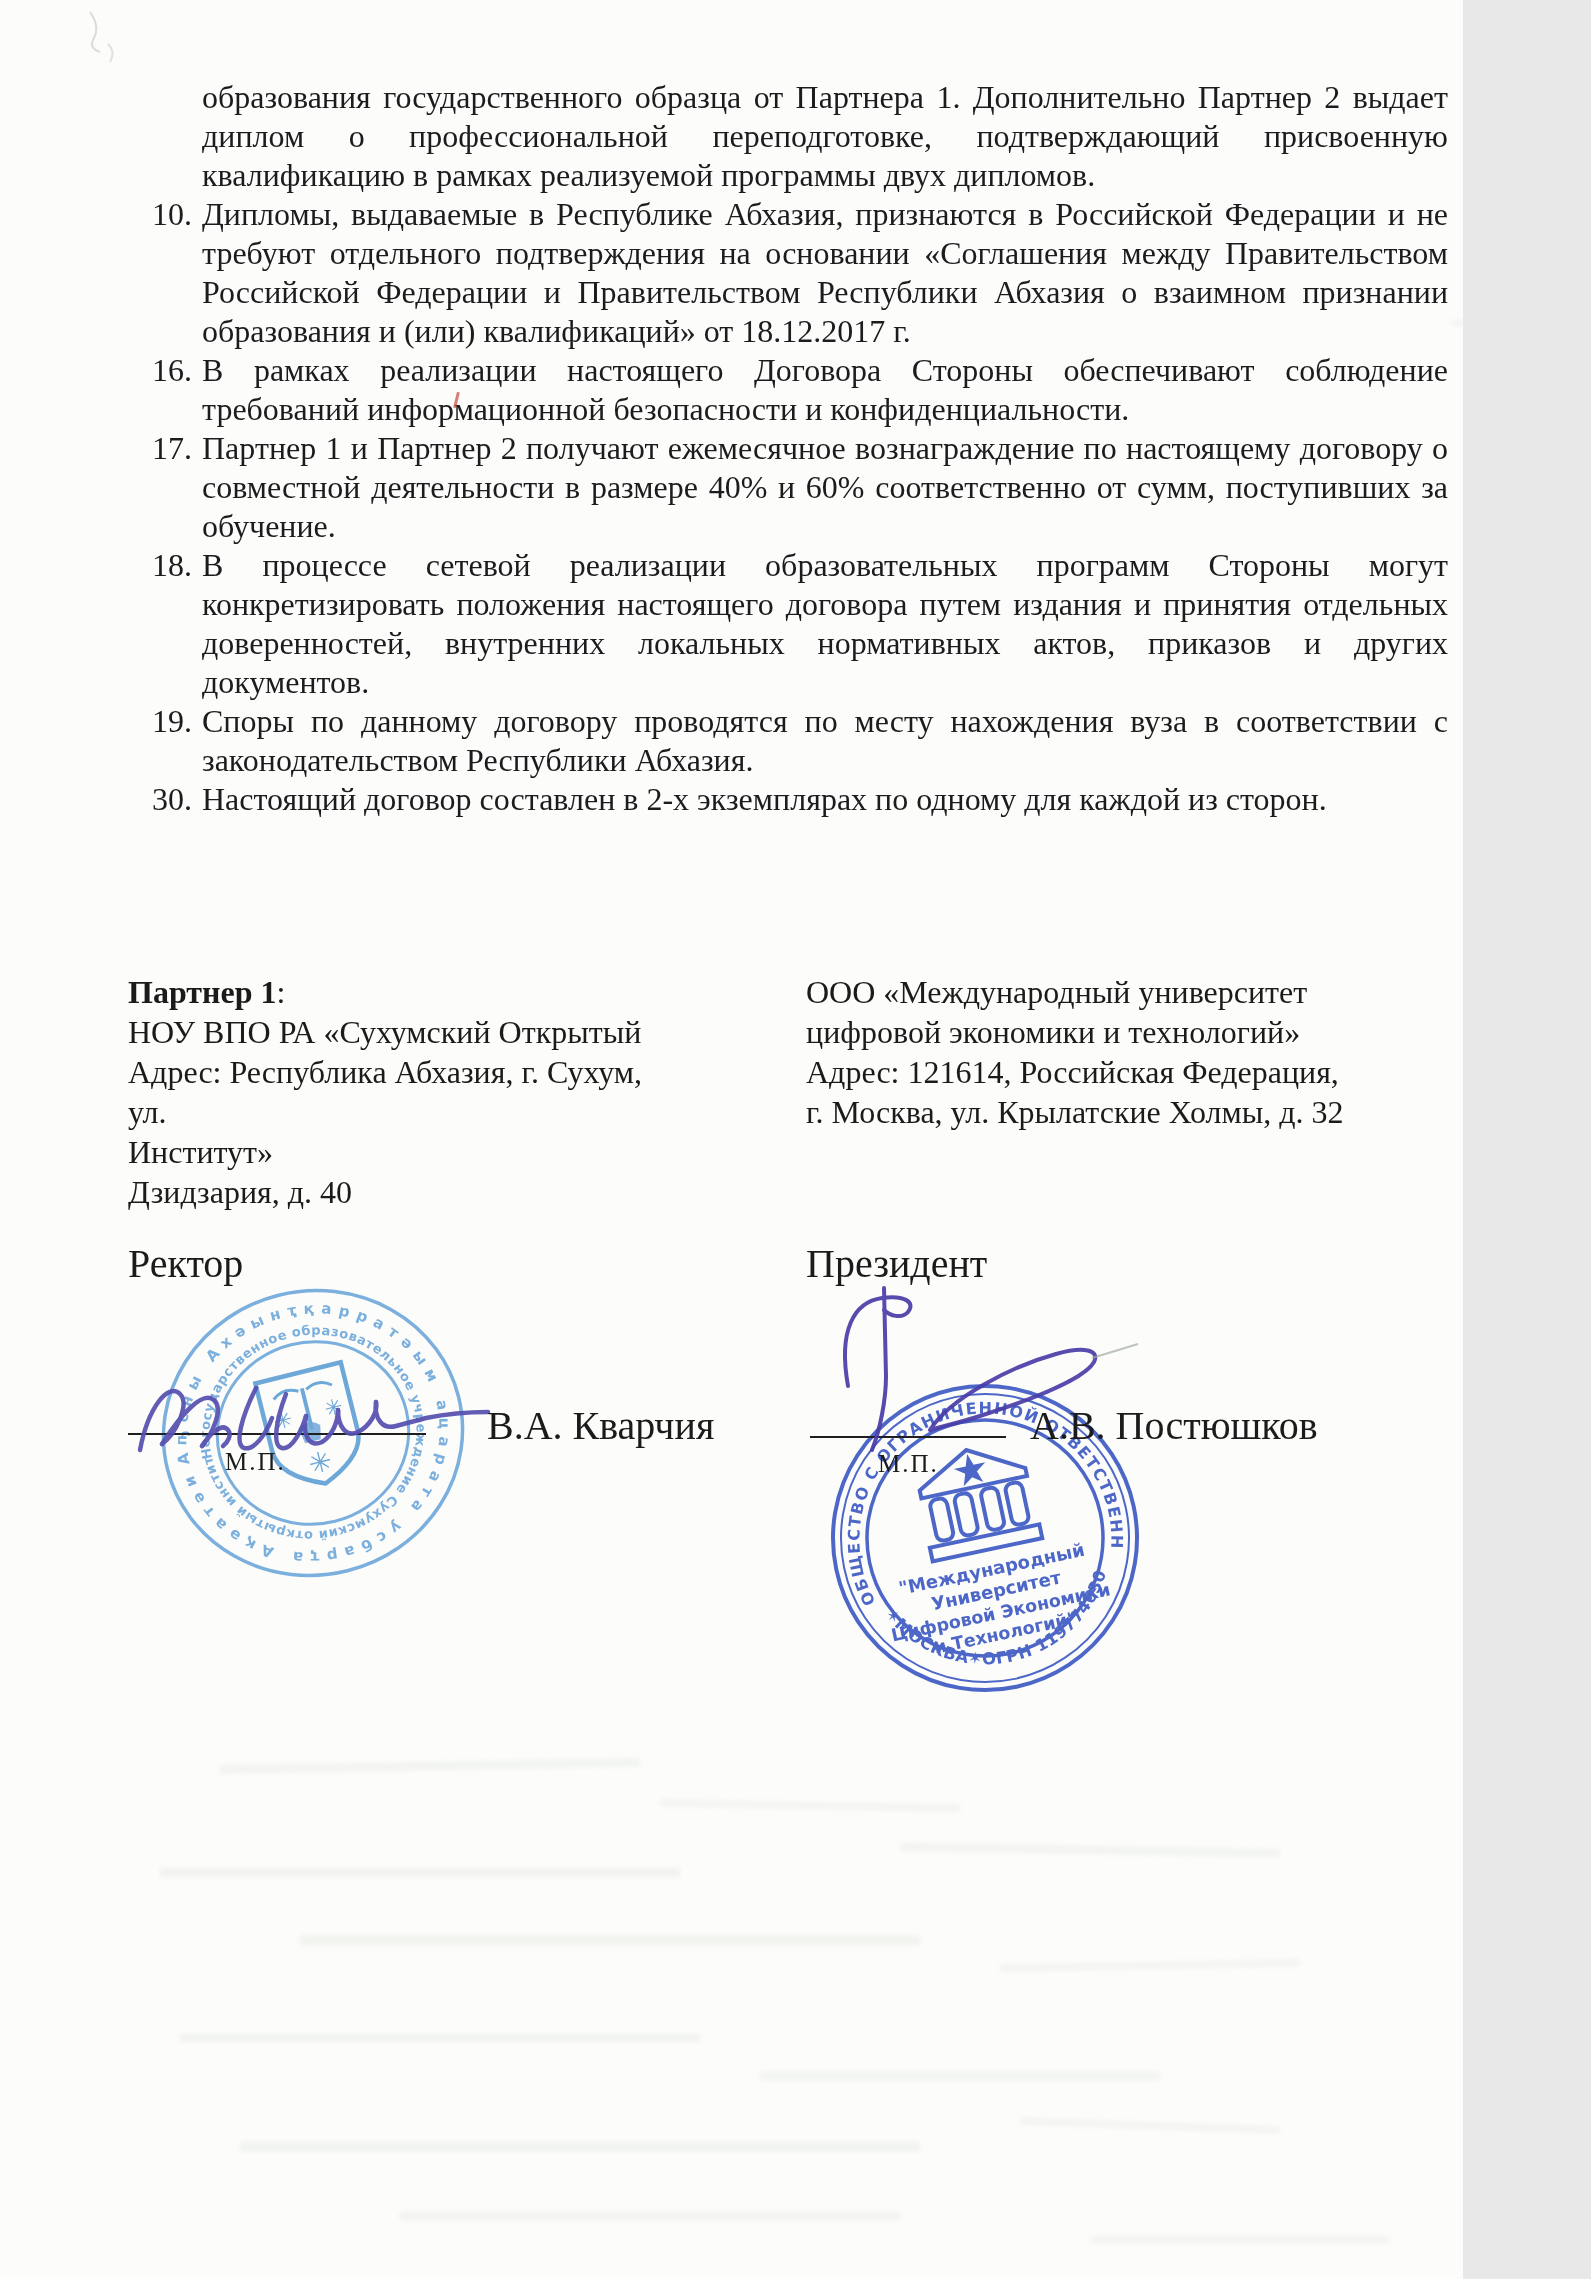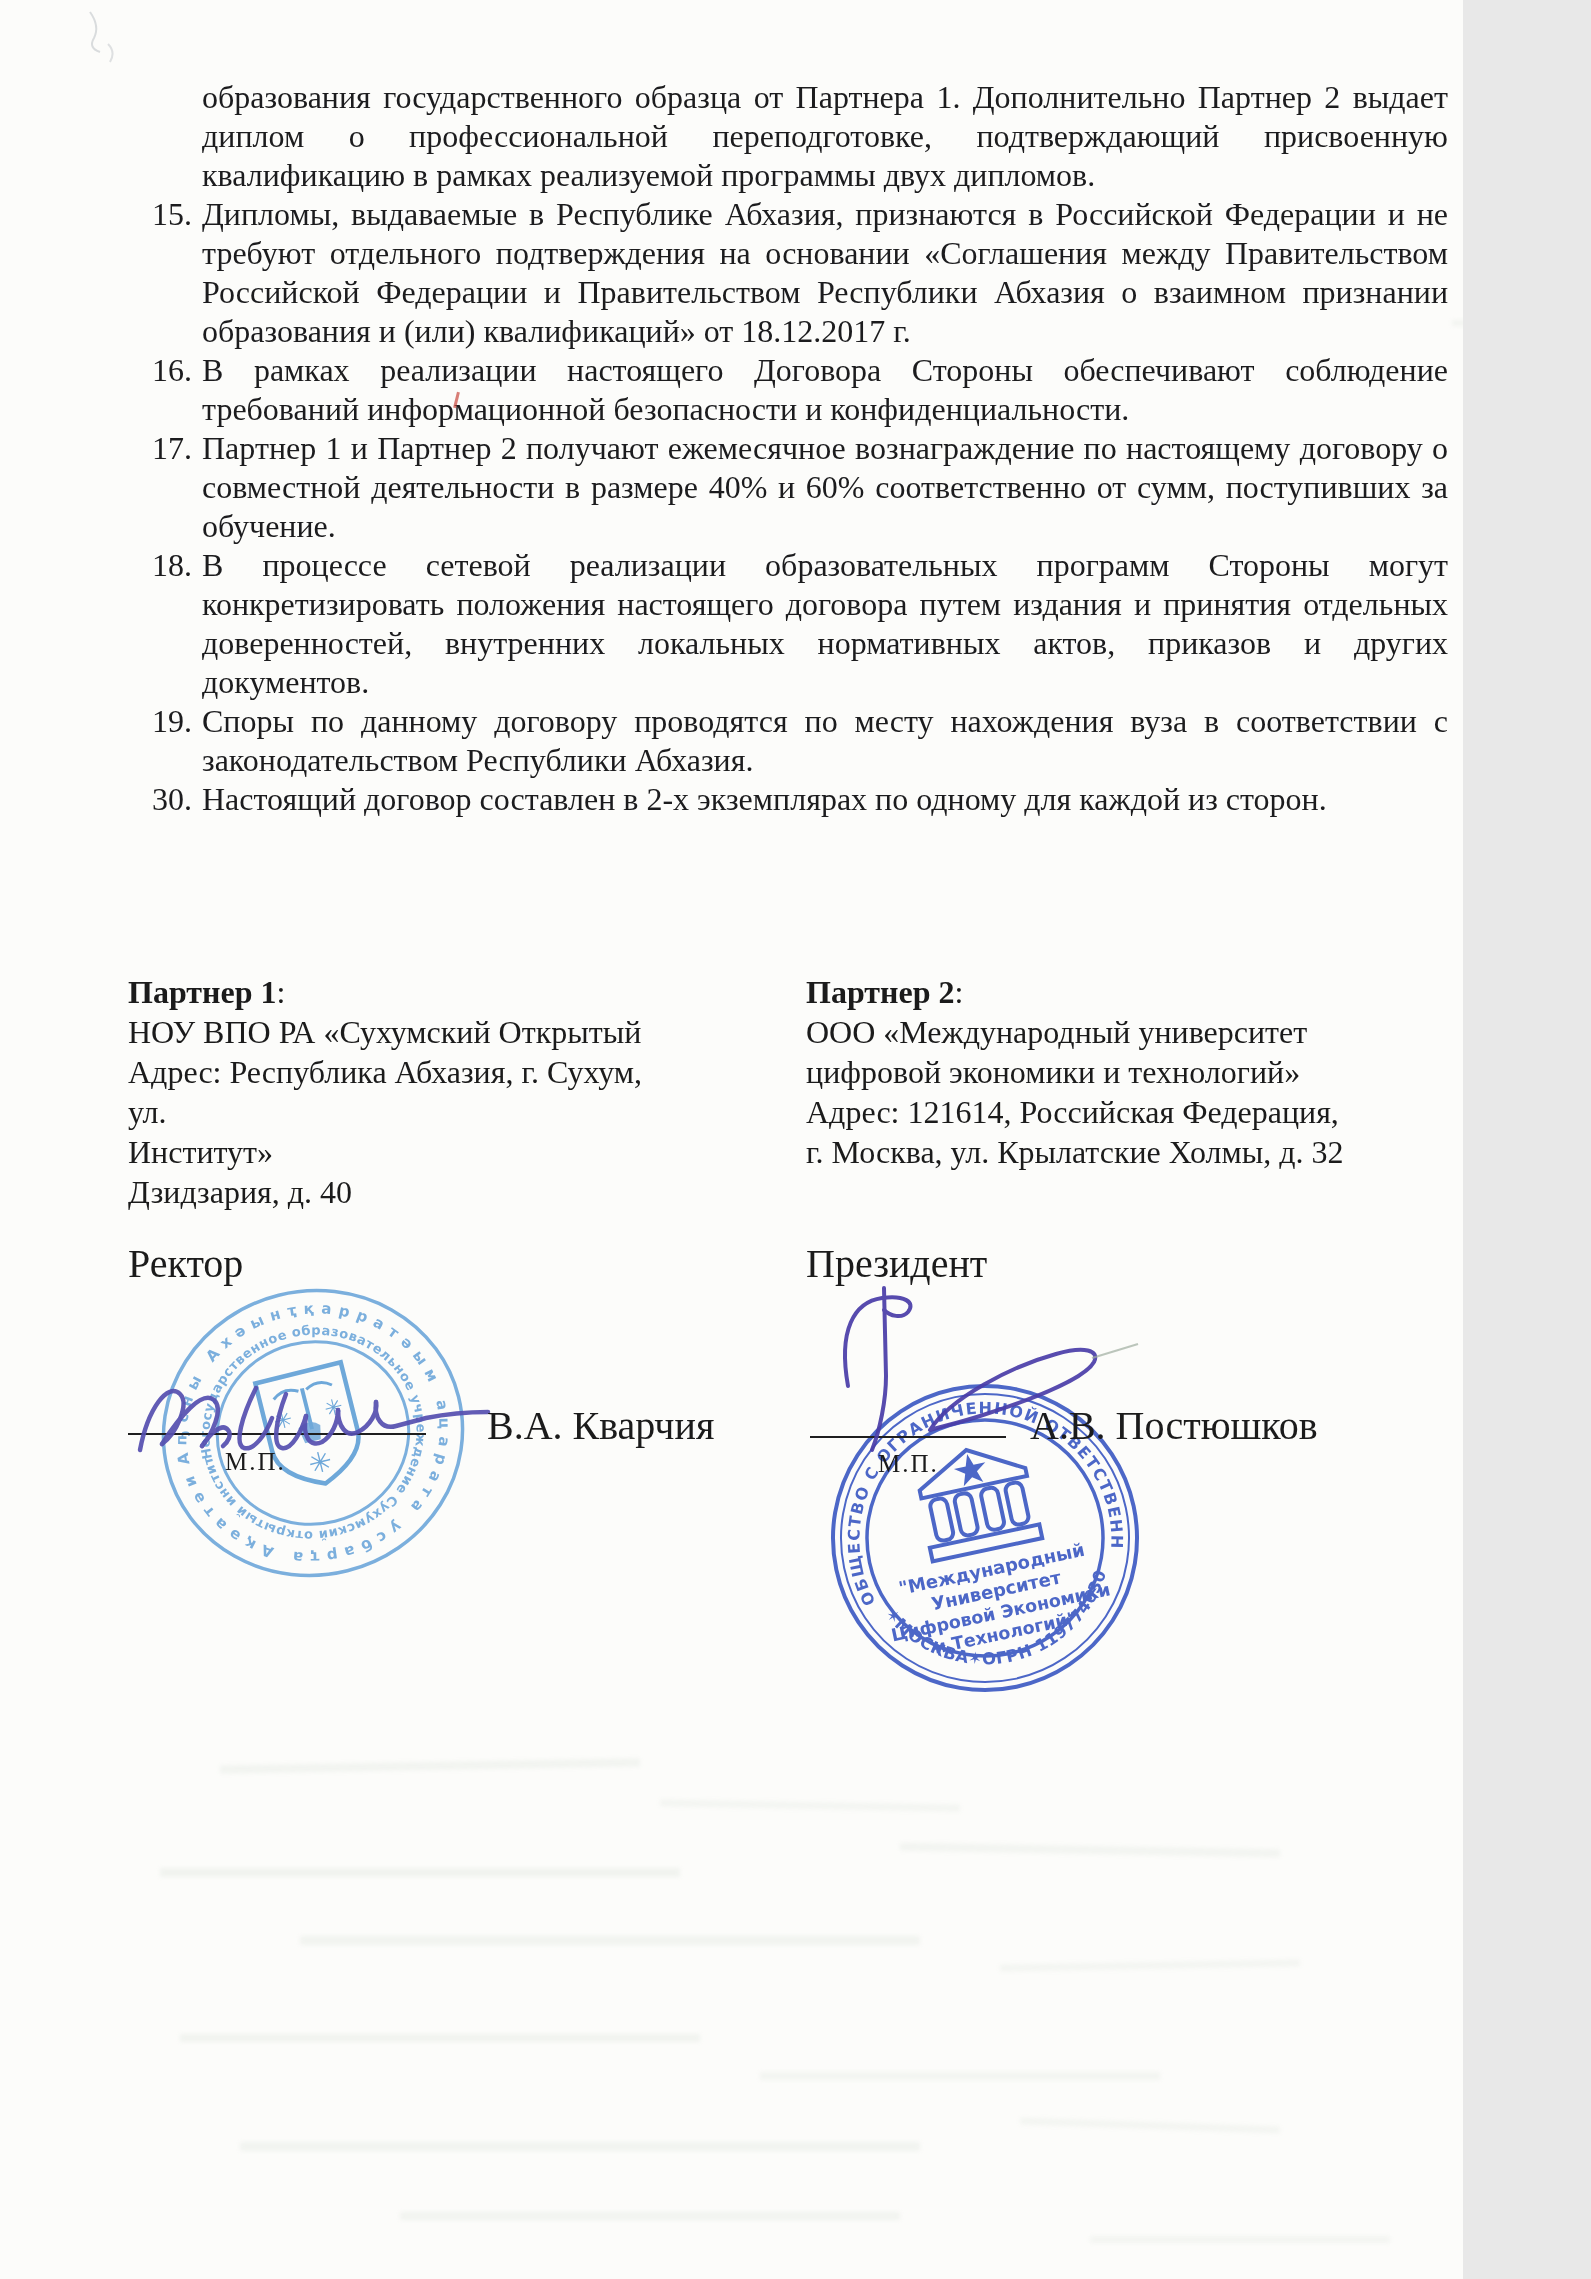--- a/index.html
+++ b/index.html
@@ -46,21 +46,21 @@
 
   <svg class="pencil" style="left:78px;top:4px;" width="50" height="70" viewBox="0 0 50 70">
     <path d="M12,8 q10,14 4,26 q-6,10 6,14" fill="none" stroke="#9aa2aa" stroke-width="2"></path>
     <path d="M30,40 q8,8 2,18" fill="none" stroke="#a8adb4" stroke-width="2"></path>
   </svg>
 
   <div class="content">
     <div class="cont-par">образования государственного образца от Партнера 1. Дополнительно Партнер 2 выдает диплом о профессиональной переподготовке, подтверждающий присвоенную квалификацию в рамках реализуемой программы двух дипломов.</div>
 
     <div class="item">
-      <div class="num">15.</div>
+      <div class="num">10.</div>
       <div class="txt">Дипломы, выдаваемые в Республике Абхазия, признаются в Российской Федерации и не требуют отдельного подтверждения на основании «Соглашения между Правительством Российской Федерации и Правительством Республики Абхазия о взаимном признании образования и (или) квалификаций» от 18.12.2017 г.</div>
     </div>
     <div class="item">
       <div class="num">16.</div>
       <div class="txt">В рамках реализации настоящего Договора Стороны обеспечивают соблюдение требований информационной безопасности и конфиденциальности.</div>
     </div>
     <div class="item">
       <div class="num">17.</div>
       <div class="txt">Партнер 1 и Партнер 2 получают ежемесячное вознаграждение по настоящему договору о совместной деятельности в размере 40% и 60% соответственно от сумм, поступивших за обучение.</div>
     </div>
@@ -82,21 +82,20 @@
 
   <div class="partners">
     <div class="pcol left">
       <div><span class="plabel">Партнер 1</span><span>:</span></div>
       <div>НОУ ВПО РА «Сухумский Открытый</div>
       <div>Адрес: Республика Абхазия, г. Сухум, ул.</div>
       <div>Институт»</div>
       <div>Дзидзария, д. 40</div>
     </div>
     <div class="pcol right">
-      <div><span class="plabel">Партнер 2</span><span>:</span></div>
       <div>ООО «Международный университет</div>
       <div>цифровой экономики и технологий»</div>
       <div>Адрес: 121614, Российская Федерация,</div>
       <div>г. Москва, ул. Крылатские Холмы, д. 32</div>
     </div>
   </div>
 
   <div class="role" style="left:128px;top:1240px;">Ректор</div>
   <div class="role" style="left:806px;top:1240px;">Президент</div>
 

